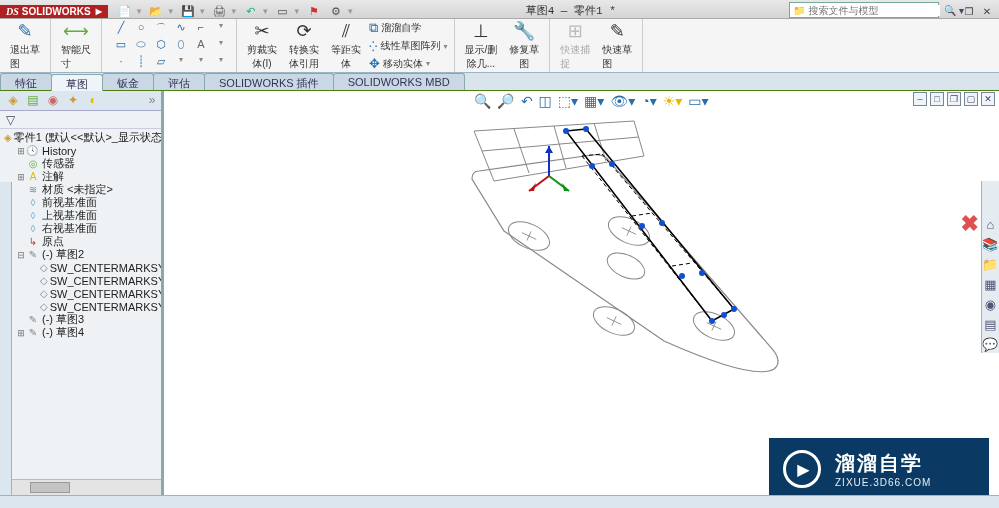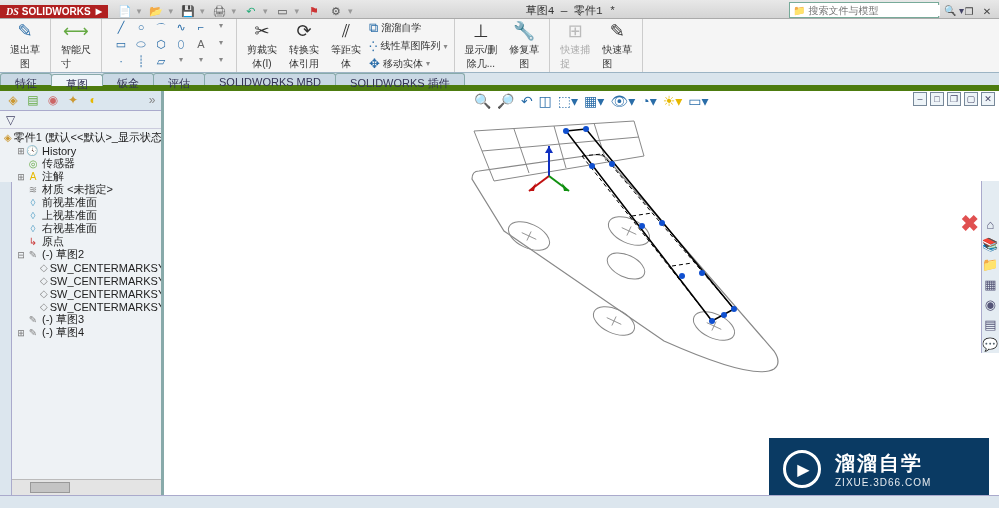--- a/index.html
+++ b/index.html
@@ -26,21 +26,21 @@
   .ribbon-big { display: flex; flex-direction: column; align-items: center; gap: 1px; padding: 2px 4px; }
   .ribbon-big .ico { font-size: 18px; }
   .ribbon-big .lbl { font-size: 10px; white-space: nowrap; }
   .sketch-icons { display: grid; grid-template-columns: repeat(6, 18px); grid-auto-rows: 16px; gap: 1px 2px; padding-left:4px; }
   .sk-icon { font-size: 11px; color: #2a6da8; text-align: center; }
   .ribbon-item { display: flex; align-items: center; gap: 3px; font-size: 10px; color: #333; white-space: nowrap; }
   .ribbon-item .ico { font-size: 13px; color: #2a6da8; }
   .ribbon-cols { display:flex; flex-direction:column; gap:1px; align-items:flex-start; }
 
   
-  .tabs { height: 18px; background: #d9e4ec; display: flex; border-bottom: 6px solid #4d7c0f; font-size: 11px; }
+  .tabs { height: 18px; background: #d9e4ec; display: flex; border-bottom: 1px solid #4d7c0f; font-size: 11px; }
   .tab { padding: 2px 14px; border: 1px solid #8aa; border-bottom: none; background: #c9d8e4; margin-right: -1px; color: #335; border-radius: 3px 3px 0 0; }
   .tab.active { background: #eef4f8; position: relative; top: 1px; }
 
   
   .main { display: flex; height: 404px; position: relative; }
   .sidebar { width: 164px; background: #eef2f5; border-right: 3px solid #8aa; display: flex; flex-direction: column; }
   .side-tabs { height: 20px; background: #dbe6ee; display: flex; align-items: center; gap: 2px; padding-left: 4px; border-bottom: 1px solid #aac; }
   .side-tab-ic { width: 18px; height: 16px; font-size: 12px; text-align: center; }
   .filter-bar { height: 18px; border-bottom: 1px solid #ccd; display: flex; align-items: center; padding-left: 6px; font-size: 12px; color: #446; }
   .tree { font-size: 11px; padding: 2px 0; overflow: hidden; flex: 1; }
@@ -116,21 +116,21 @@
     <span class="win-btn">–</span>
     <span class="win-btn">❐</span>
     <span class="win-btn">✕</span>
   </div>
 </div>
 
 <div class="ribbon">
   <div class="ribbon-group">
     <div class="ribbon-big">
       <span class="ico" style="color:#2a6da8">✎</span>
-      <span class="lbl" style="white-space:pre-line;text-align:center">退出草
+      <span class="lbl" style="white-space:pre-line;">退出草
 图</span>
     </div>
   </div>
   <div class="ribbon-group">
     <div class="ribbon-big">
       <span class="ico" style="color:#6a4">⟷</span>
       <span class="lbl" style="white-space:pre-line;">智能尺
 寸</span>
     </div>
   </div>
@@ -213,22 +213,22 @@
 图</span>
     </div>
   </div>
 </div>
 
 <div class="tabs">
   <div class="tab">特征</div>
   <div class="tab active">草图</div>
   <div class="tab">钣金</div>
   <div class="tab">评估</div>
+  <div class="tab">SOLIDWORKS 插件</div>
   <div class="tab">SOLIDWORKS MBD</div>
-  <div class="tab">SOLIDWORKS 插件</div>
 </div>
 
 <div class="main">
   <div class="far-left"></div>
 
   <div class="sidebar">
     <div class="side-tabs">
       <span class="side-tab-ic" style="color:#c93">◈</span>
       <span class="side-tab-ic" style="color:#6a4">▤</span>
       <span class="side-tab-ic" style="color:#c66">◉</span>

